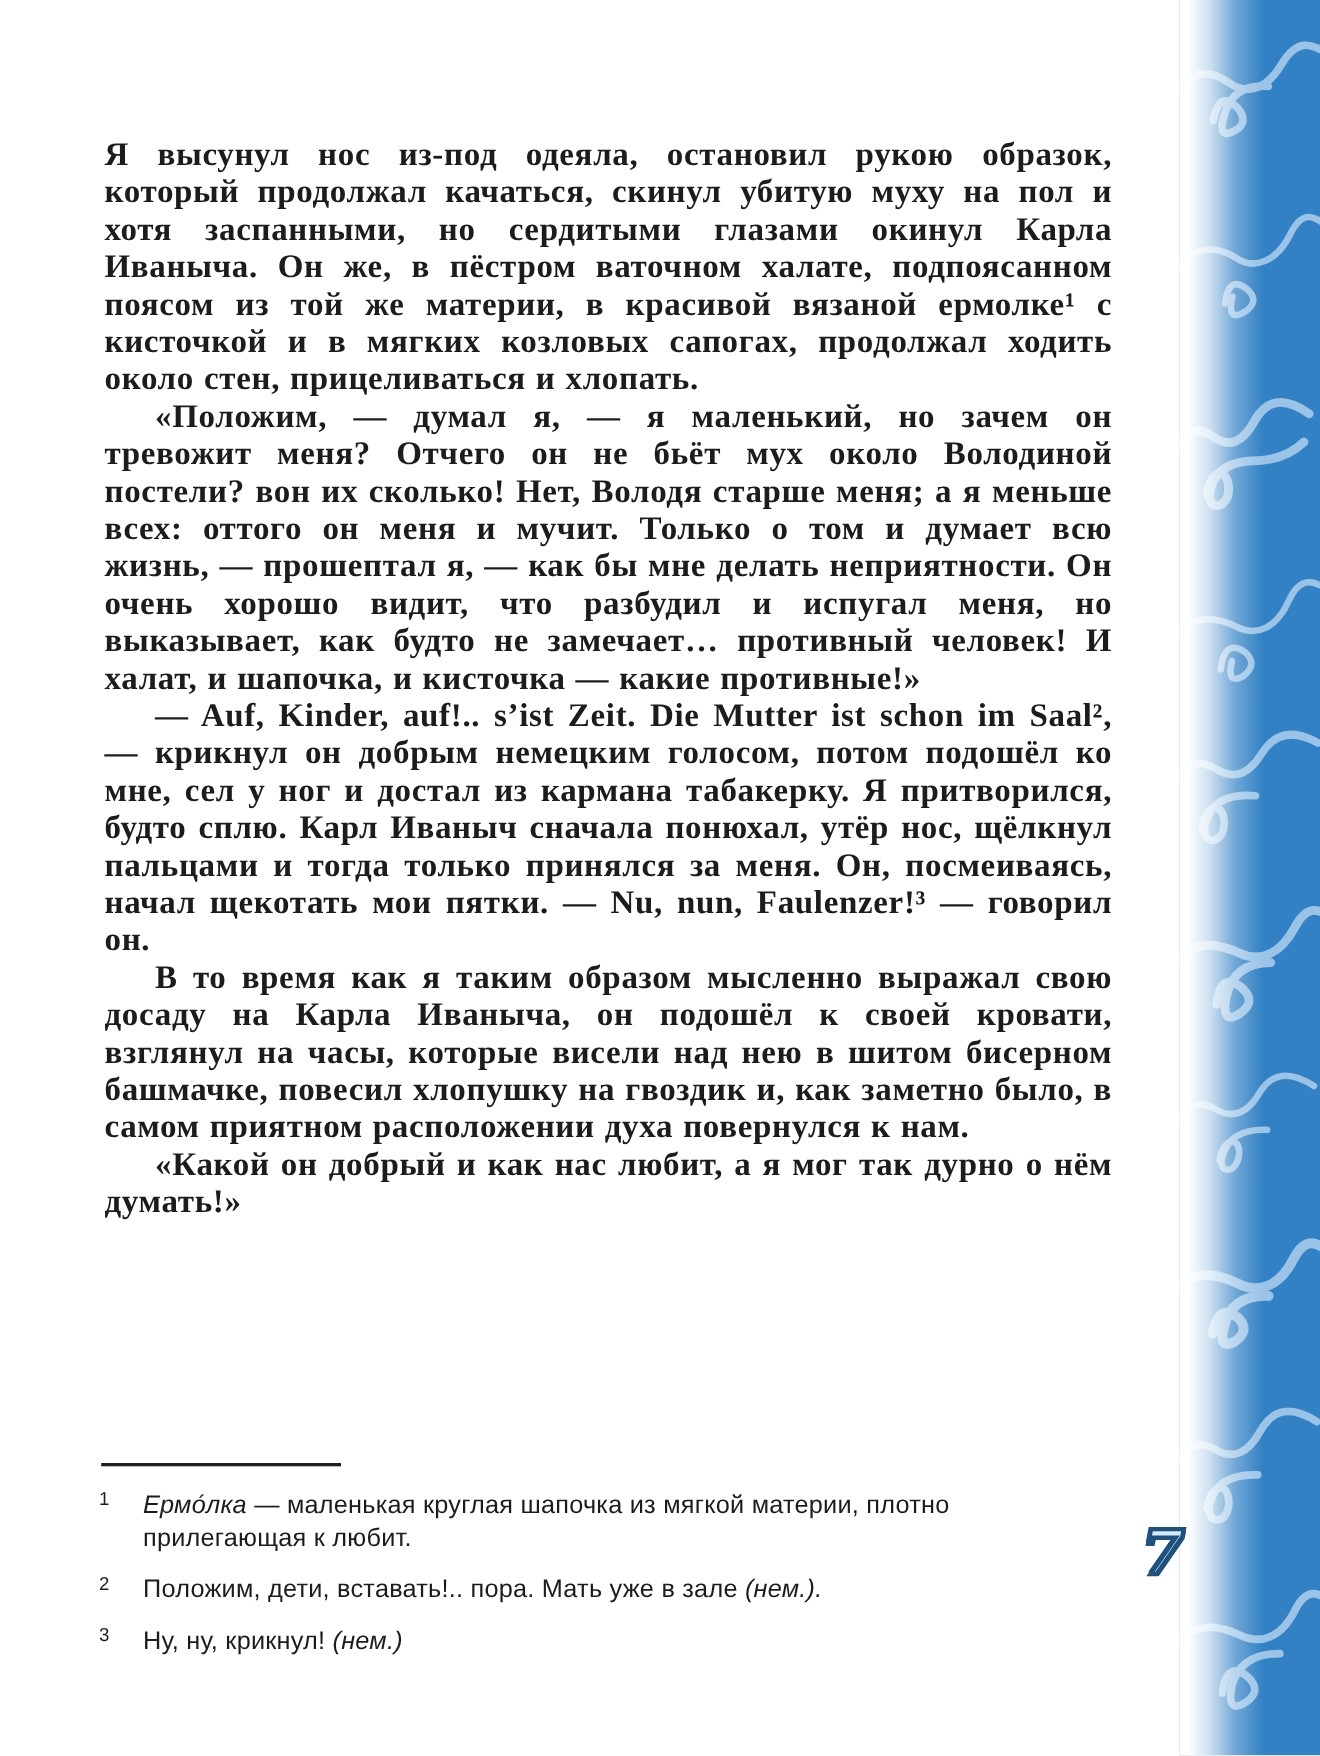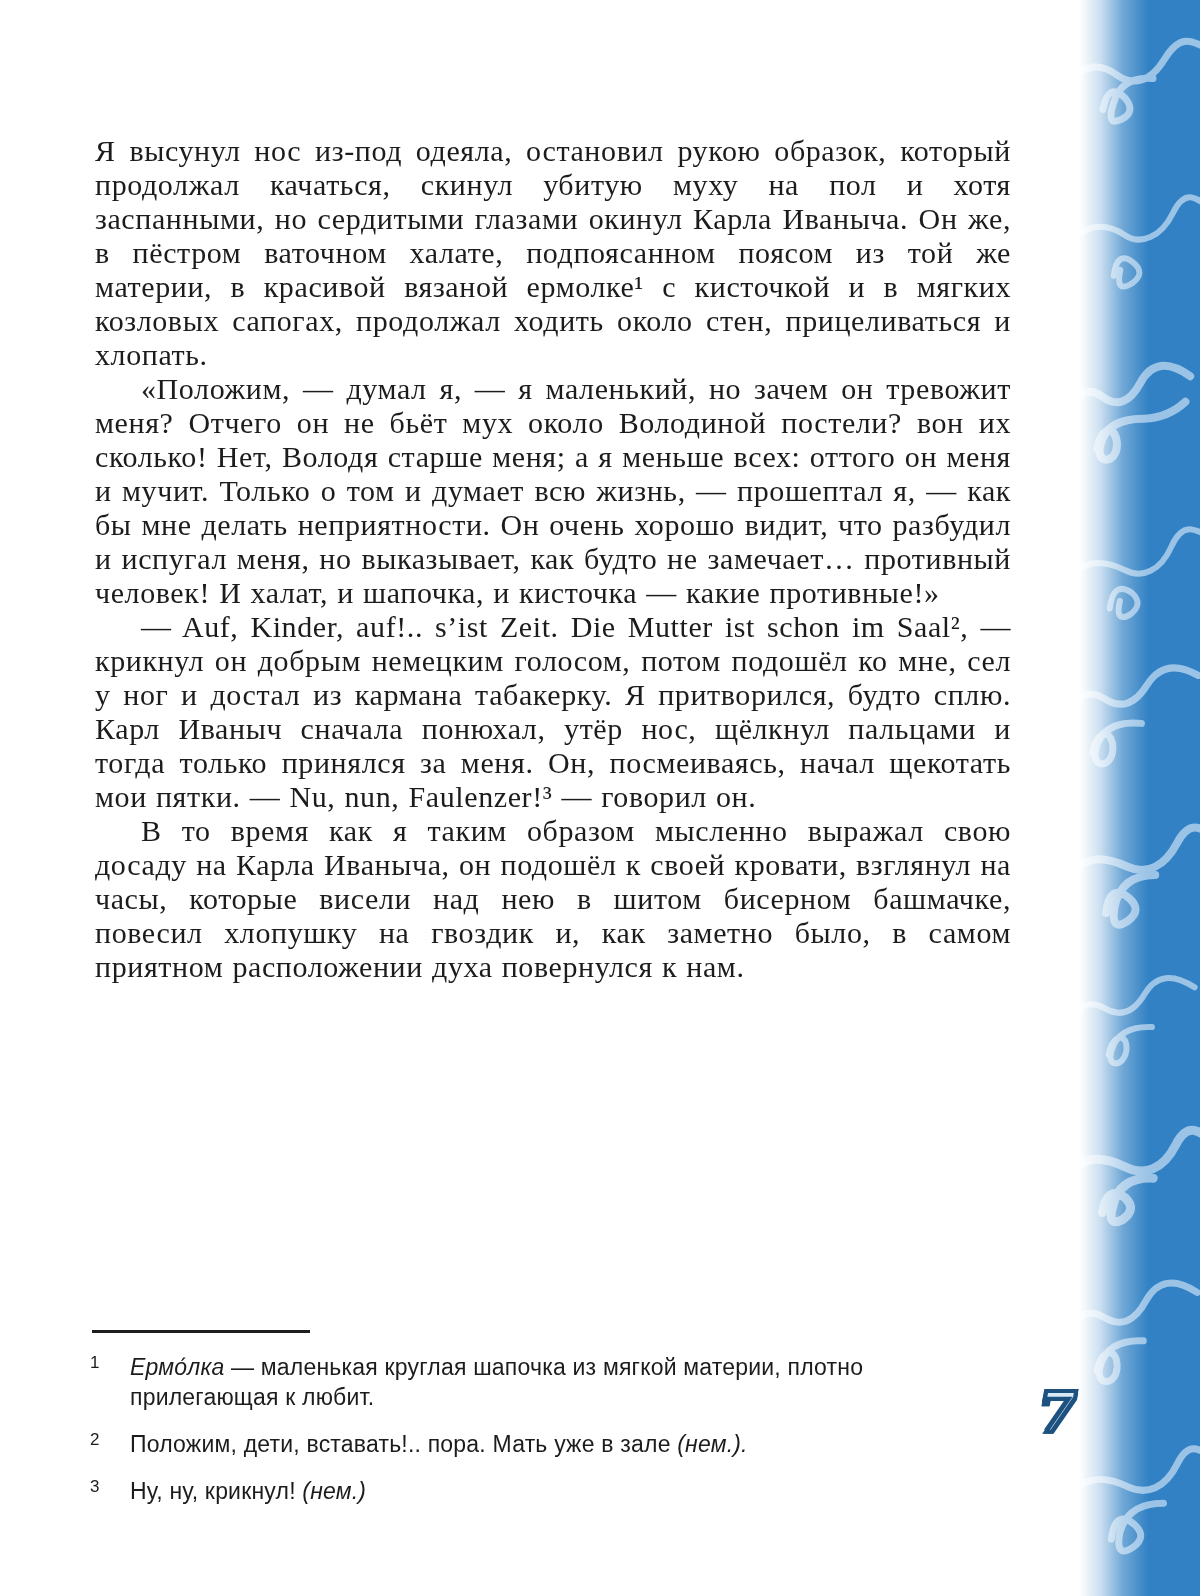--- a/index.html
+++ b/index.html
@@ -45,28 +45,29 @@
     -webkit-text-stroke: 4px #1c5180;
     text-shadow:
       -2px -2px 0 #1c5180, 2px -2px 0 #1c5180,
       -2px  2px 0 #1c5180, 2px  2px 0 #1c5180;
   }
 
   
   .text-block {
     position: absolute;
     left: 95px;
-    top: 134px;
+    top: 124px;
     width: 916px;
     color: #1c1c1c;
     font-size: 30px;
     line-height: 34px;
     letter-spacing: 0.6px;
     word-spacing: 1px;
     text-align: justify;
+    font-weight: bold;
   }
   .text-block p { margin: 0; }
   .text-block p + p { text-indent: 46px; }
 
   
   .fn-sep {
     position: absolute;
     left: 92px;
     top: 1330px;
     width: 218px;
@@ -145,20 +146,21 @@
     <div class="band-fade"></div>
   </div>
 
   <div class="page-number">7</div>
 
   <div class="text-block">
     <p>Я высунул нос из-под одеяла, остановил рукою образок, который продолжал качаться, скинул убитую муху на пол и хотя заспанными, но сердитыми глазами окинул Карла Иваныча. Он же, в пёстром ваточном халате, подпоясанном поясом из той же материи, в красивой вязаной ермолке¹ с кисточкой и в мягких козловых сапогах, продолжал ходить около стен, прицеливаться и хлопать.</p>
     <p>«Положим, — думал я, — я маленький, но зачем он тревожит меня? Отчего он не бьёт мух около Володиной постели? вон их сколько! Нет, Володя старше меня; а я меньше всех: оттого он меня и мучит. Только о том и думает всю жизнь, — прошептал я, — как бы мне делать неприятности. Он очень хорошо видит, что разбудил и испугал меня, но выказывает, как будто не замечает… противный человек! И халат, и шапочка, и кисточка — какие противные!»</p>
     <p>— Auf, Kinder, auf!.. s’ist Zeit. Die Mutter ist schon im Saal², — крикнул он добрым немецким голосом, потом подошёл ко мне, сел у ног и достал из кармана табакерку. Я притворился, будто сплю. Карл Иваныч сначала понюхал, утёр нос, щёлкнул пальцами и тогда только принялся за меня. Он, посмеиваясь, начал щекотать мои пятки. — Nu, nun, Faulenzer!³ — говорил он.</p>
     <p>В то время как я таким образом мысленно выражал свою досаду на Карла Иваныча, он подошёл к своей кровати, взглянул на часы, которые висели над нею в шитом бисерном башмачке, повесил хлопушку на гвоздик и, как заметно было, в самом приятном расположении духа повернулся к нам.</p>
+    <p>«Какой он добрый и как нас любит, а я мог так дурно о нём думать!»</p>
   </div>
 
   <div class="fn-sep"></div>
 
   <div class="footnotes">
     <div class="fn-row">
       <span class="fn-marker">1</span>
       <span class="fn-text"><span class="it">Ермо́лка</span><span> — маленькая круглая шапочка из мягкой материи, плотно прилегающая к любит.</span><span class="it"></span></span>
     </div>
     <div class="fn-row">

